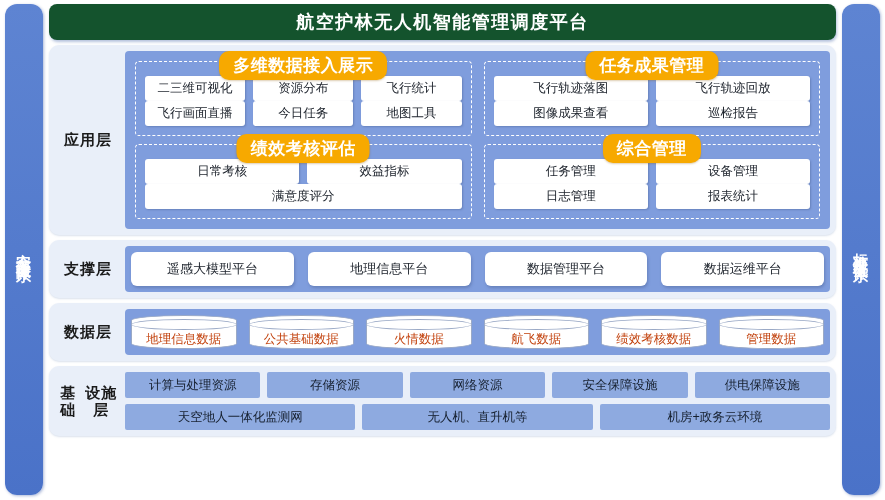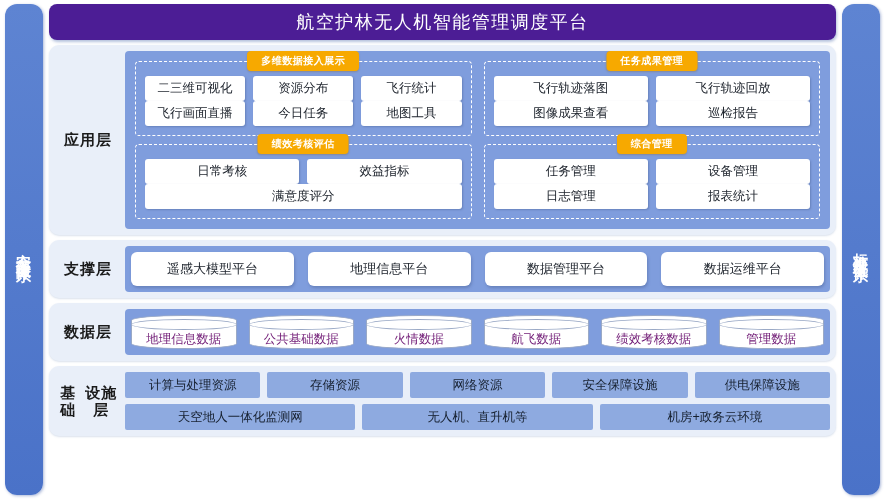--- a/index.html
+++ b/index.html
@@ -41,26 +41,26 @@
     flex: 1 1 auto;
     display: flex;
     flex-direction: column;
     gap: 5px;
     min-width: 0;
   }
 
   .title-bar {
     height: 36px;
     border-radius: 8px;
-    background: #4c1d95;
+    background: #14532d;
     box-shadow: 1px 2px 3px rgba(90,120,180,.45);
     display: flex; align-items: center; justify-content: center;
     color: #fff;
     font-size: 18px;
-    font-weight: normal;
+    font-weight: bold;
     letter-spacing: 1.5px;
     flex: 0 0 36px;
   }
 
   
   .layer {
     background: #e9eff9;
     border-radius: 10px;
     display: flex;
     align-items: stretch;
@@ -102,23 +102,23 @@
     position: relative;
     padding: 14px 9px 9px 9px;
     min-width: 0;
   }
   .group-badge {
     position: absolute;
     top: -11px; left: 50%;
     transform: translateX(-50%);
     background: #f7a900;
     color: #ffffff;
-    font-size: 10px;
+    font-size: 17px;
     font-weight: bold;
-    border-radius: 4px;
+    border-radius: 10px;
     padding: 3px 14px;
     white-space: nowrap;
     letter-spacing: .5px;
     box-shadow: 0 1px 2px rgba(140,90,0,.3);
   }
   .tile-row { display: flex; gap: 8px; }
   .tile-row + .tile-row { }
   .tile {
     flex: 1 1 0;
     background: #ffffff;
@@ -165,21 +165,21 @@
     left: -1px; right: -1px; top: 3px;
     height: 9px;
     border: 1px solid #9aa9c6;
     border-radius: 50%;
     background: #ffffff;
   }
   .cyl-text {
     position: relative;
     z-index: 2;
     font-size: 12.5px;
-    color: #701a75;
+    color: #c2410c;
     white-space: nowrap;
     padding-top: 14px;
   }
 
   
   .infra-band {
     background: transparent;
     flex-direction: column;
     gap: 6px;
     padding: 0;

